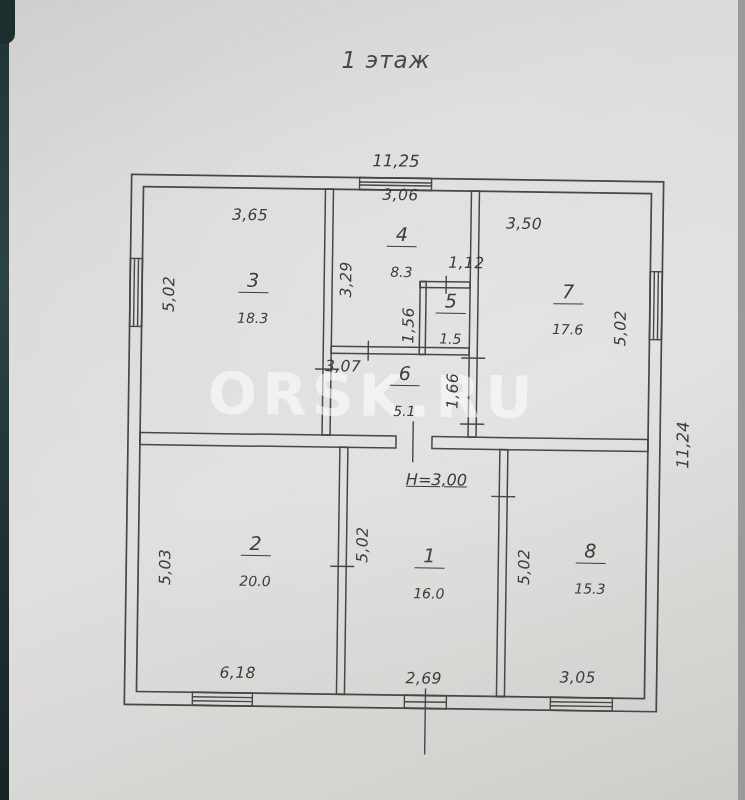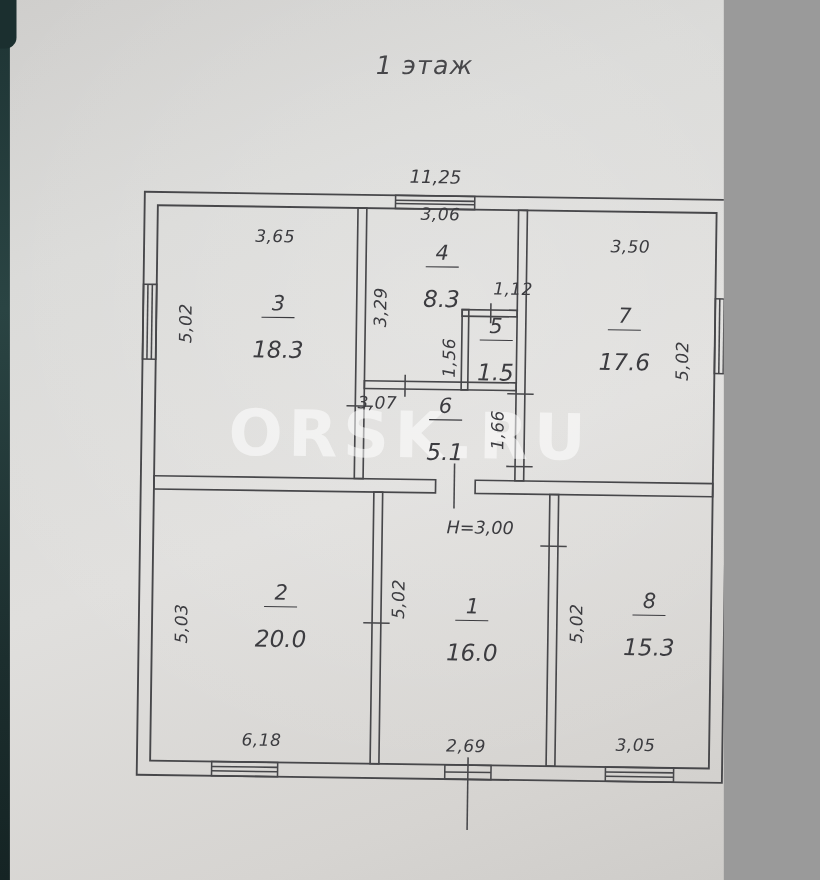--- a/index.html
+++ b/index.html
@@ -1,41 +1,41 @@
 <!DOCTYPE html>
 <html><head>
 <meta charset="utf-8">
 <style>
   html,body { margin:0; padding:0; background:#9a9a9a; }
   .photo {
-    position:relative; width:658px; height:800px; overflow:hidden;
+    position:relative; width:738px; height:800px; overflow:hidden;
     font-family:"DejaVu Sans", sans-serif;
     background:
       radial-gradient(120% 90% at 60% 35%, rgba(255,255,255,.18), rgba(0,0,0,0) 60%),
       linear-gradient(160deg, #cfcecc 0%, #dadad8 25%, #e0dfdd 55%, #d6d4d1 85%, #ceccc9 100%);
   }
   .edge {
     position:absolute; left:0; top:0; width:9px; height:100%;
     background:linear-gradient(180deg,#1e3434 0%, #2a4443 35%, #1c2e2e 75%, #152424 100%);
   }
   .corner-tl { position:absolute; left:0; top:0; width:15px; height:44px; background:#1b2f2f; border-bottom-right-radius:10px; }
   .plan { position:absolute; left:0; top:0; width:745px; height:800px; transform:rotate(0.8deg); transform-origin:390px 440px; }
   svg { position:absolute; left:0; top:0; }
   .lbl { position:absolute; color:#3c3c40; font-style:italic; white-space:nowrap; transform:translate(-50%,-50%); }
   .lbl.v { transform:translate(-50%,-50%) rotate(-90deg); }
   .dim { font-size:15.5px; letter-spacing:.4px; }
-  .note { font-size:16px; font-weight:500; }
+  .note { font-size:16px; text-decoration:underline; font-weight:500; }
   .overall { font-size:16.5px; }
   .title {
     position:absolute; left:386px; top:60px; transform:translate(-50%,-50%);
     font-size:23px; font-style:italic; color:#47474a; letter-spacing:1px;
   }
   .room { position:absolute; transform:translate(-50%,-50%); text-align:center; color:#3c3c40; font-style:italic; line-height:1.1; }
   .room .num { display:inline-block; padding:0 9px 1px; border-bottom:1.7px solid #3c3c40; font-size:19px; }
-  .room .area { font-size:21px; margin-top:18px; }
+  .room .area { font-size:14px; margin-top:18px; }
   .wm {
     position:absolute; left:372px; top:396px; transform:translate(-50%,-50%);
     font-size:58px; font-weight:bold; color:rgba(255,255,255,.55); letter-spacing:5px;
   }
 </style>
 </head>
 <body>
 
 <div class="photo">
   <div class="edge"></div>
@@ -143,21 +143,21 @@
     </div>
 
     <div class="lbl dim" style="left:247px;top:217px">3,65</div>
     <div class="lbl dim v" style="left:167px;top:297px">5,02</div>
     <div class="lbl dim" style="left:397px;top:195px">3,06</div>
     <div class="lbl dim v" style="left:344px;top:280px">3,29</div>
     <div class="lbl dim" style="left:464px;top:262px">1,12</div>
     <div class="lbl dim v" style="left:407px;top:325px">1,56</div>
     <div class="lbl dim" style="left:342px;top:367px">3,07</div>
     <div class="lbl dim v" style="left:452px;top:390px">1,66</div>
-    <div class="lbl dim" style="left:570px;top:222px">3,50</div>
+    <div class="lbl dim" style="left:521px;top:222px">3,50</div>
     <div class="lbl dim v" style="left:619px;top:325px">5,02</div>
     <div class="lbl dim v" style="left:167px;top:570px">5,03</div>
     <div class="lbl dim" style="left:241px;top:675px">6,18</div>
     <div class="lbl dim v" style="left:364px;top:545px">5,02</div>
     <div class="lbl dim" style="left:427px;top:678px">2,69</div>
     <div class="lbl dim v" style="left:526px;top:565px">5,02</div>
     <div class="lbl dim" style="left:581px;top:675px">3,05</div>
   </div>
 </div>
 

